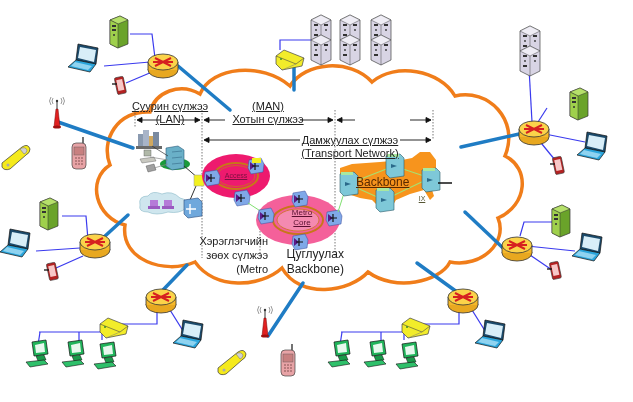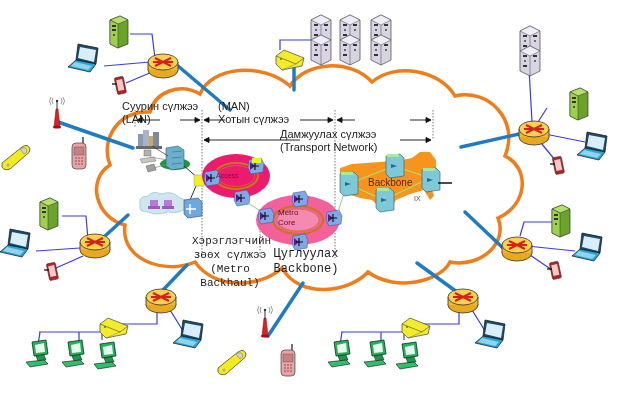--- a/index.html
+++ b/index.html
@@ -1,19 +1,19 @@
 <!DOCTYPE html>
 <html><head>
 <meta charset="utf-8">
 <style>
   html, body { margin: 0; padding: 0; background: #ffffff; }
   body { width: 633px; height: 402px; overflow: hidden; position: relative; font-family: "Liberation Sans", sans-serif; }
   #stage { position: absolute; left: 0; top: 0; width: 633px; height: 402px; }
-  .lbl { position: absolute; font-family: "Liberation Sans", sans-serif; font-size: 11px; color: #222; line-height: 13px; white-space: nowrap; }
-  .lbl2 { position: absolute; font-family: Liberation Mono, monospace; font-size: 11px; color: #222; text-align: center; line-height: 14px; }
+  .lbl { position: absolute; font-family: "Liberation Sans", sans-serif; font-size: 11px; color: #222; text-align: center; line-height: 13px; white-space: nowrap; text-decoration: underline; }
+  .lbl2 { position: absolute; font-family: Liberation Sans, sans-serif; font-size: 11px; color: #222; text-align: right; line-height: 14px; }
   .small { font-size: 7px; color: #553; }
 </style>
 </head>
 <body>
 
 <svg id="stage" width="633" height="402" viewBox="0 0 633 402" xmlns="http://www.w3.org/2000/svg">
   <defs>
     <g id="router">
       <ellipse cx="0" cy="6" rx="15" ry="8" fill="#e8a820" stroke="#333" stroke-width="0.8"></ellipse>
       <rect x="-15" y="-2" width="30" height="8" fill="#f5b82a" stroke="none"></rect>
@@ -336,33 +336,32 @@
 <div class="lbl" style="left:122px;top:100px;width:96px;">
   <div>Суурин сүлжээ</div>
   <div>(LAN)</div>
 </div>
 <div class="lbl" style="left:218px;top:100px;width:100px;">
   <div>(MAN)</div>
   <div>Хотын сүлжээ</div>
 </div>
 <div class="lbl" style="left:338px;top:100px;width:92px;">
 </div>
-<div class="lbl" style="left:280px;top:128px;width:140px;">
+<div class="lbl" style="left:280px;top:134px;width:140px;">
   <div>Дамжуулах  сүлжээ</div>
   <div>(Transport Network)</div>
 </div>
 <div class="lbl2" style="left:192px;top:234px;width:76px;">
   <div>Хэрэглэгчийн</div>
   <div>зөөх сүлжээ</div>
   <div>(Metro</div>
-  <div>Backhaul)</div>
 </div>
 <div class="lbl2" style="left:268px;top:247px;width:76px;font-size:12px;line-height:15px;">
   <div>Цуглуулах</div>
   <div>Backbone)</div>
 </div>
 <div class="lbl" style="left:216px;top:169px;width:40px;font-size:7px;color:#7a1040;">Access</div>
-<div class="lbl" style="left:278px;top:208px;width:40px;font-size:8px;line-height:10px;color:#5a1030;">
+<div class="lbl" style="left:278px;top:208px;width:48px;font-size:8px;line-height:10px;color:#5a1030;">
   <div>Metro</div>
   <div>Core</div>
 </div>
-<div class="lbl" style="left:368px;top:176px;width:50px;font-size:10px;color:#5a2a00;">Backbone</div>
+<div class="lbl" style="left:356px;top:176px;width:50px;font-size:12px;color:#5a2a00;">Backbone</div>
 <div class="lbl small" style="left:414px;top:192px;width:16px;">IX</div>
 
 </body></html>

